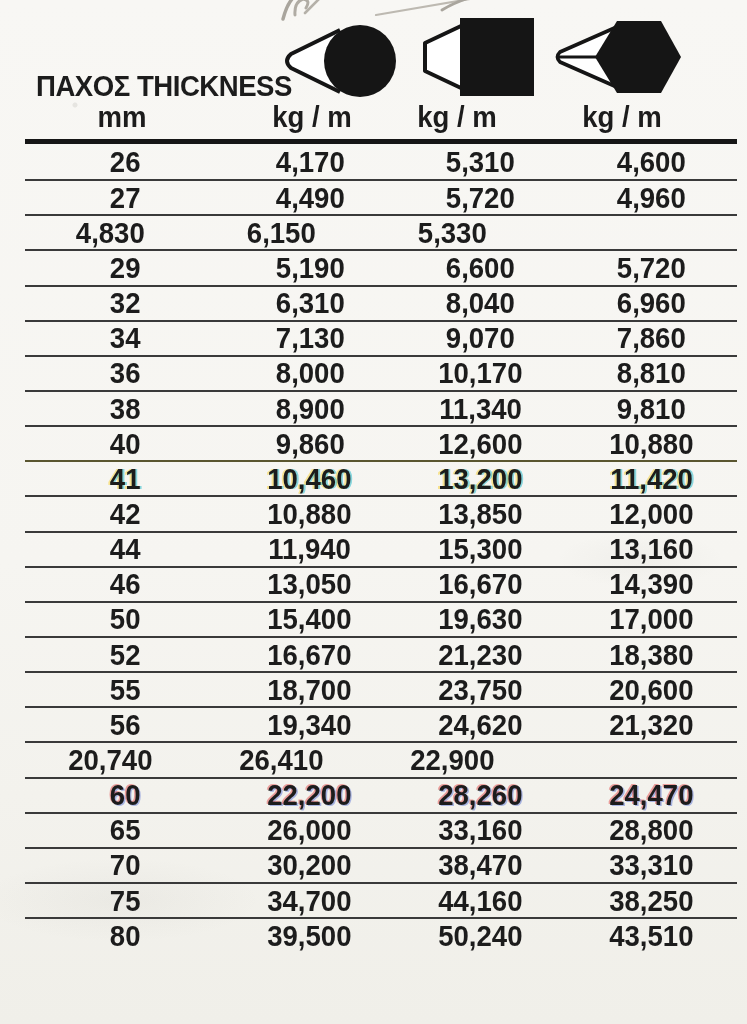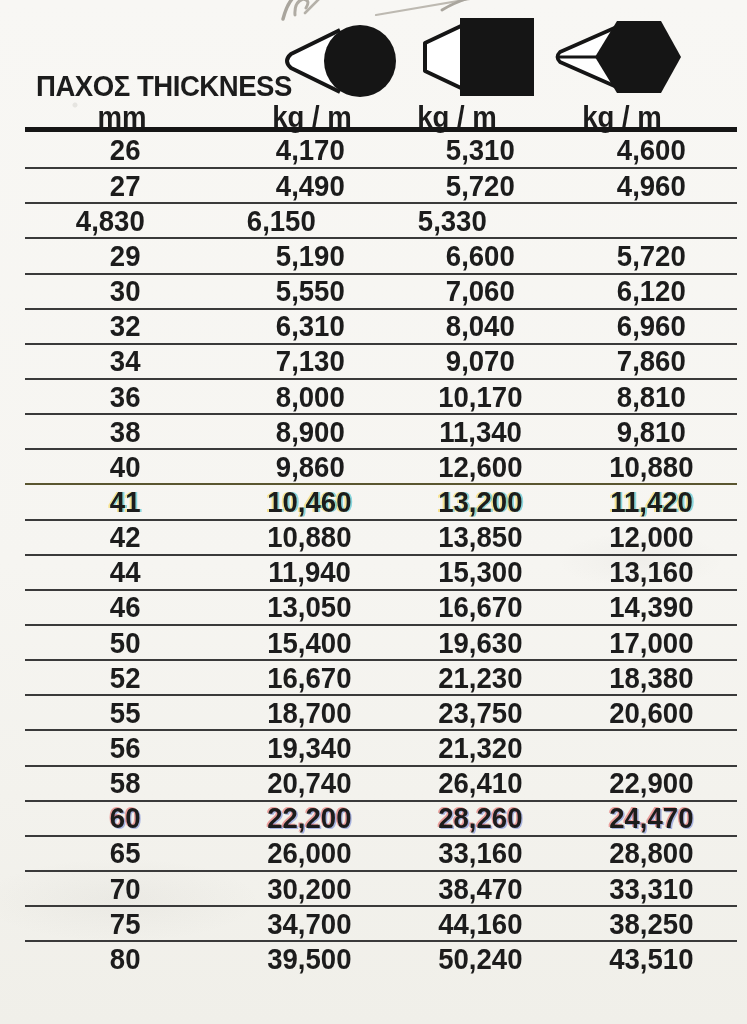--- a/index.html
+++ b/index.html
@@ -35,21 +35,21 @@
   .unit.u-kg1  { left:312px; }
   .unit.u-kg2  { left:457px; }
   .unit.u-kg3  { left:622px; }
 
   .profile-icon { position:absolute; }
   .icon-round  { left:278px; top:24px; }
   .icon-square { left:414px; top:14px; }
   .icon-hex    { left:551px; top:18px; }
 
   .tbl {
-    position:absolute; left:25px; top:127px; width:712px;
+    position:absolute; left:25px; top:139px; width:712px;
     border-top:5px solid #161616;
   }
   .row {
     display:flex; height:35.15px; align-items:center;
     border-top:2.4px solid #3a3a3a;
   }
   .row:first-child { border-top:none; }
   .cell {
     text-align:center; font-size:29px; font-weight:700; line-height:1;
     padding-top:1px; overflow:visible; white-space:nowrap;
@@ -115,26 +115,20 @@
         <div class="cell c2"><span>6,150</span></div>
         <div class="cell c3"><span>5,330</span></div>
       </div>
       <div class="row">
         <div class="cell c0"><span>29</span></div>
         <div class="cell c1"><span>5,190</span></div>
         <div class="cell c2"><span>6,600</span></div>
         <div class="cell c3"><span>5,720</span></div>
       </div>
       <div class="row">
-        <div class="cell c0"><span>30</span></div>
-        <div class="cell c1"><span>5,550</span></div>
-        <div class="cell c2"><span>7,060</span></div>
-        <div class="cell c3"><span>6,120</span></div>
-      </div>
-      <div class="row">
         <div class="cell c0"><span>32</span></div>
         <div class="cell c1"><span>6,310</span></div>
         <div class="cell c2"><span>8,040</span></div>
         <div class="cell c3"><span>6,960</span></div>
       </div>
       <div class="row">
         <div class="cell c0"><span>34</span></div>
         <div class="cell c1"><span>7,130</span></div>
         <div class="cell c2"><span>9,070</span></div>
         <div class="cell c3"><span>7,860</span></div>
@@ -195,24 +189,24 @@
       </div>
       <div class="row">
         <div class="cell c0"><span>55</span></div>
         <div class="cell c1"><span>18,700</span></div>
         <div class="cell c2"><span>23,750</span></div>
         <div class="cell c3"><span>20,600</span></div>
       </div>
       <div class="row">
         <div class="cell c0"><span>56</span></div>
         <div class="cell c1"><span>19,340</span></div>
+        <div class="cell c2"><span>24,620</span></div>
         <div class="cell c3"><span>21,320</span></div>
       </div>
       <div class="row">
-        <div class="cell c0"><span>58</span></div>
         <div class="cell c1"><span>20,740</span></div>
         <div class="cell c2"><span>26,410</span></div>
         <div class="cell c3"><span>22,900</span></div>
       </div>
       <div class="row seam-rb">
         <div class="cell c0"><span>60</span></div>
         <div class="cell c1"><span>22,200</span></div>
         <div class="cell c2"><span>28,260</span></div>
         <div class="cell c3"><span>24,470</span></div>
       </div>

